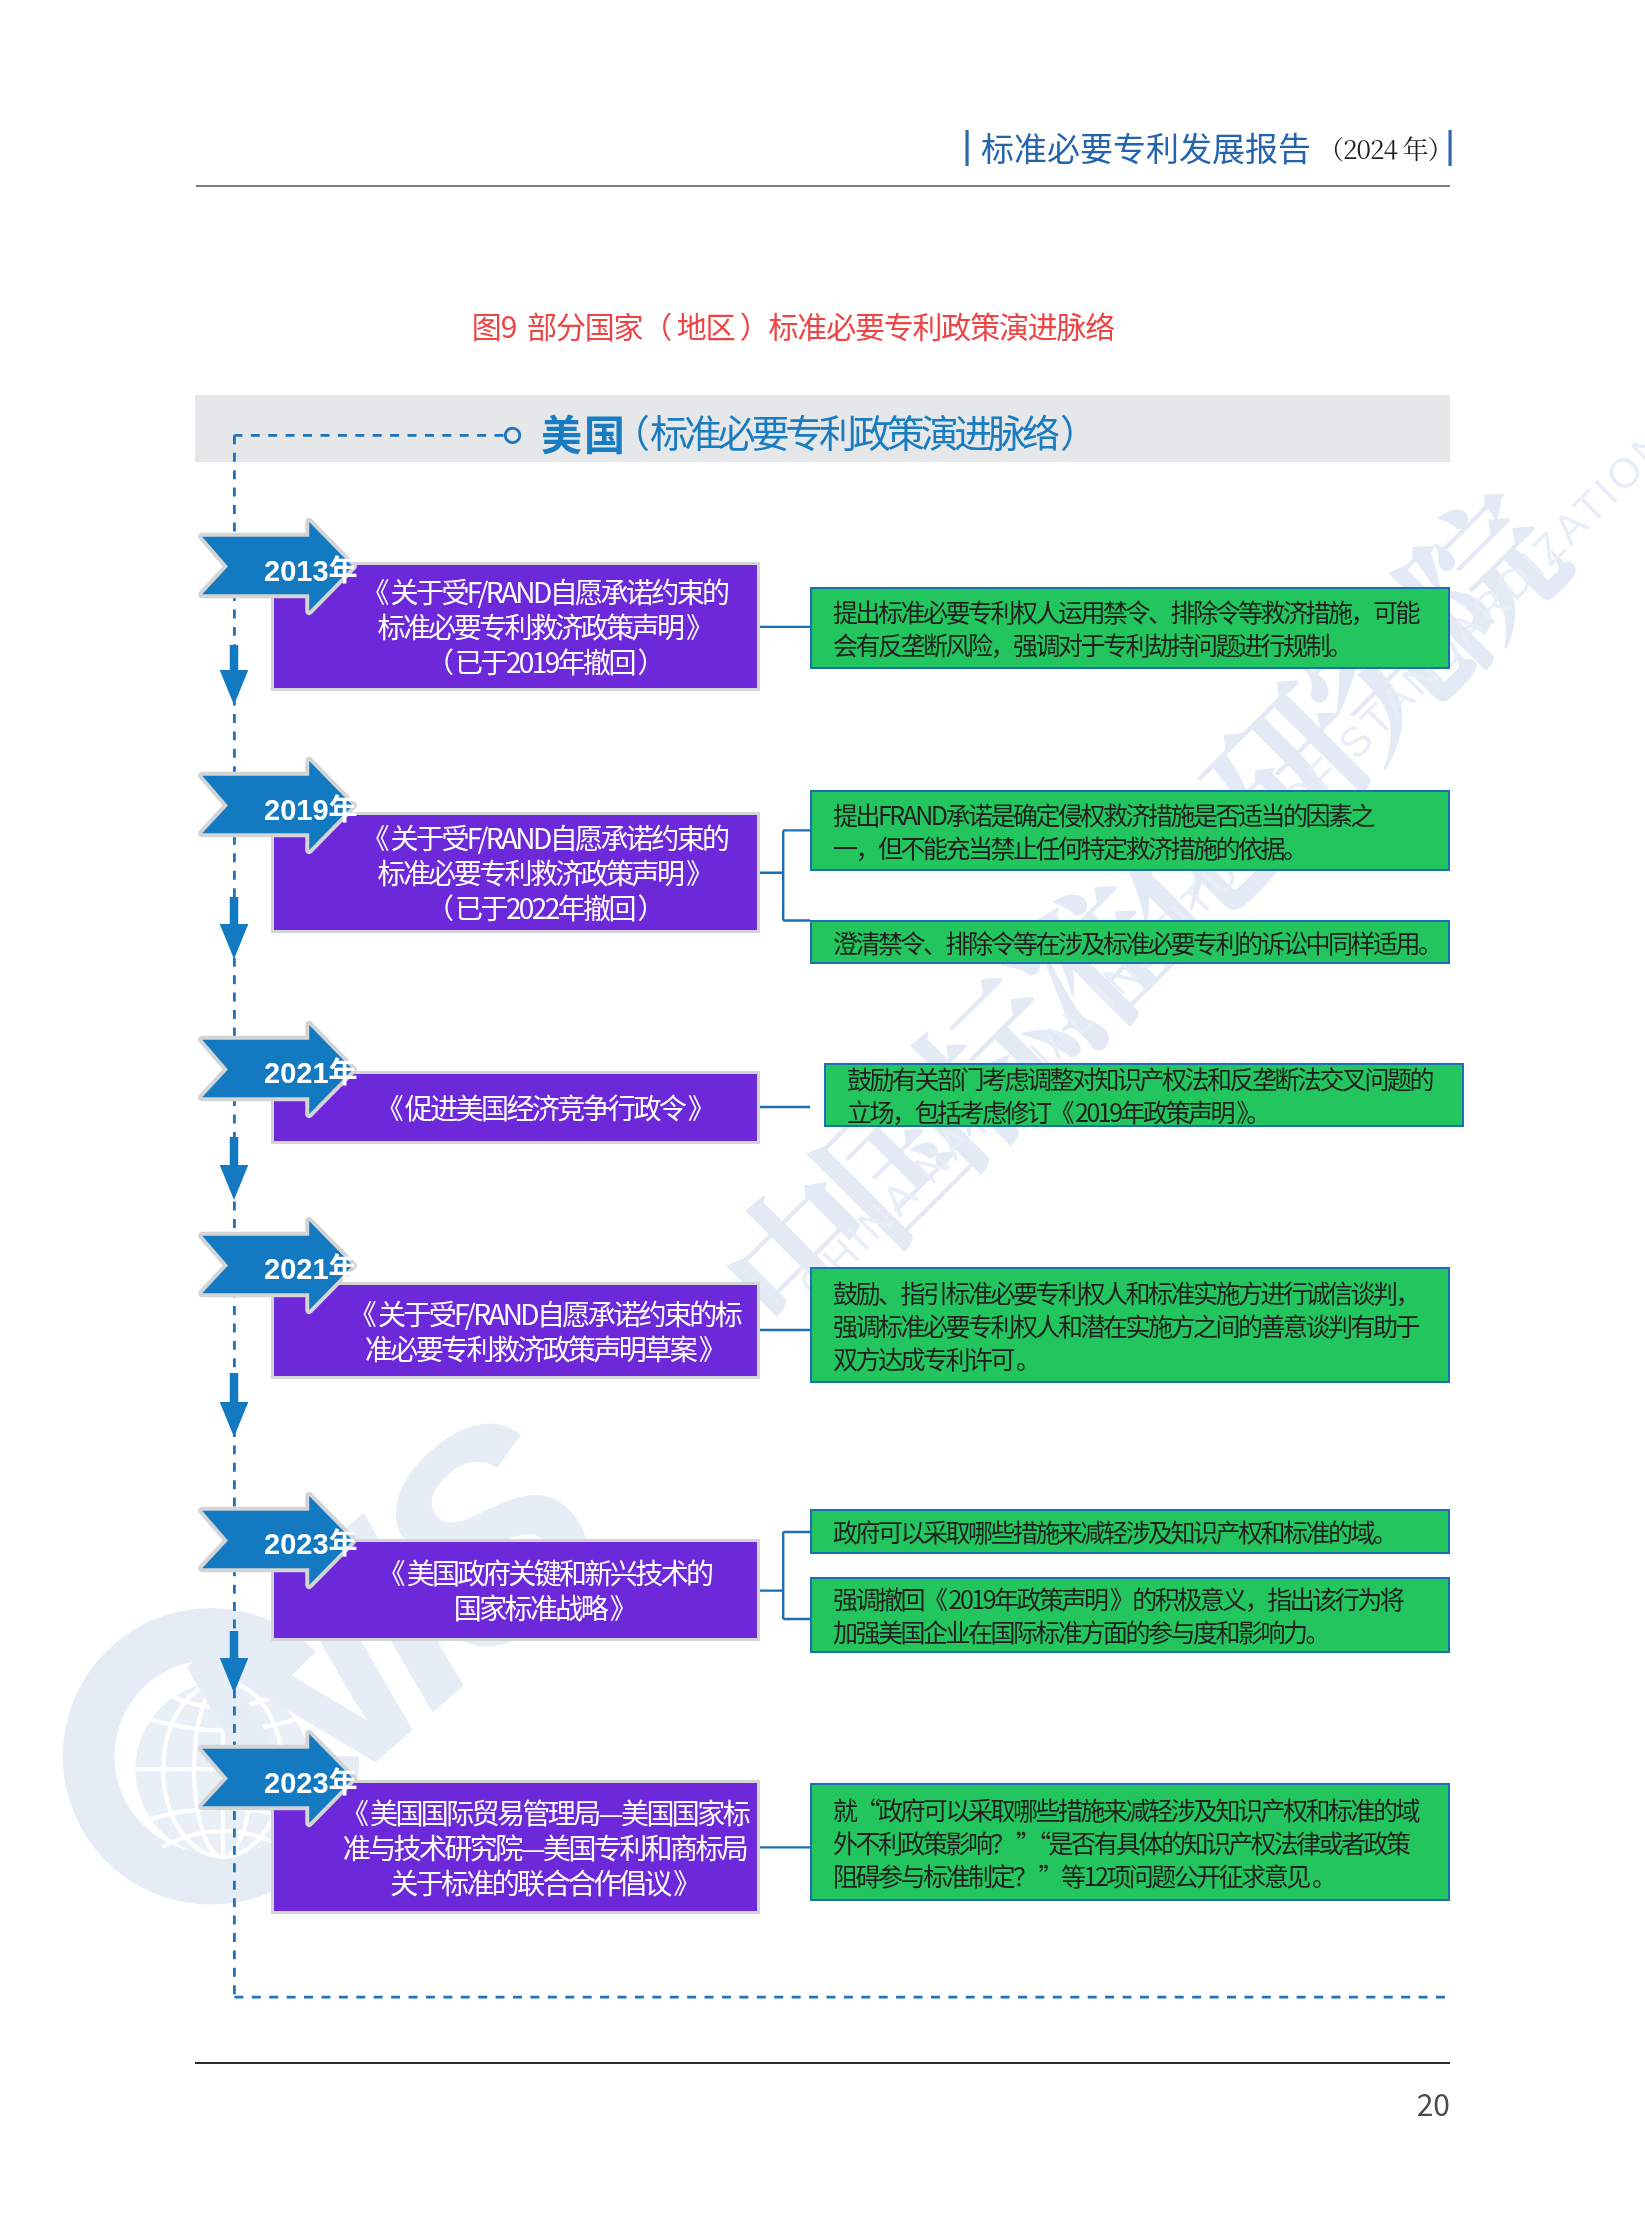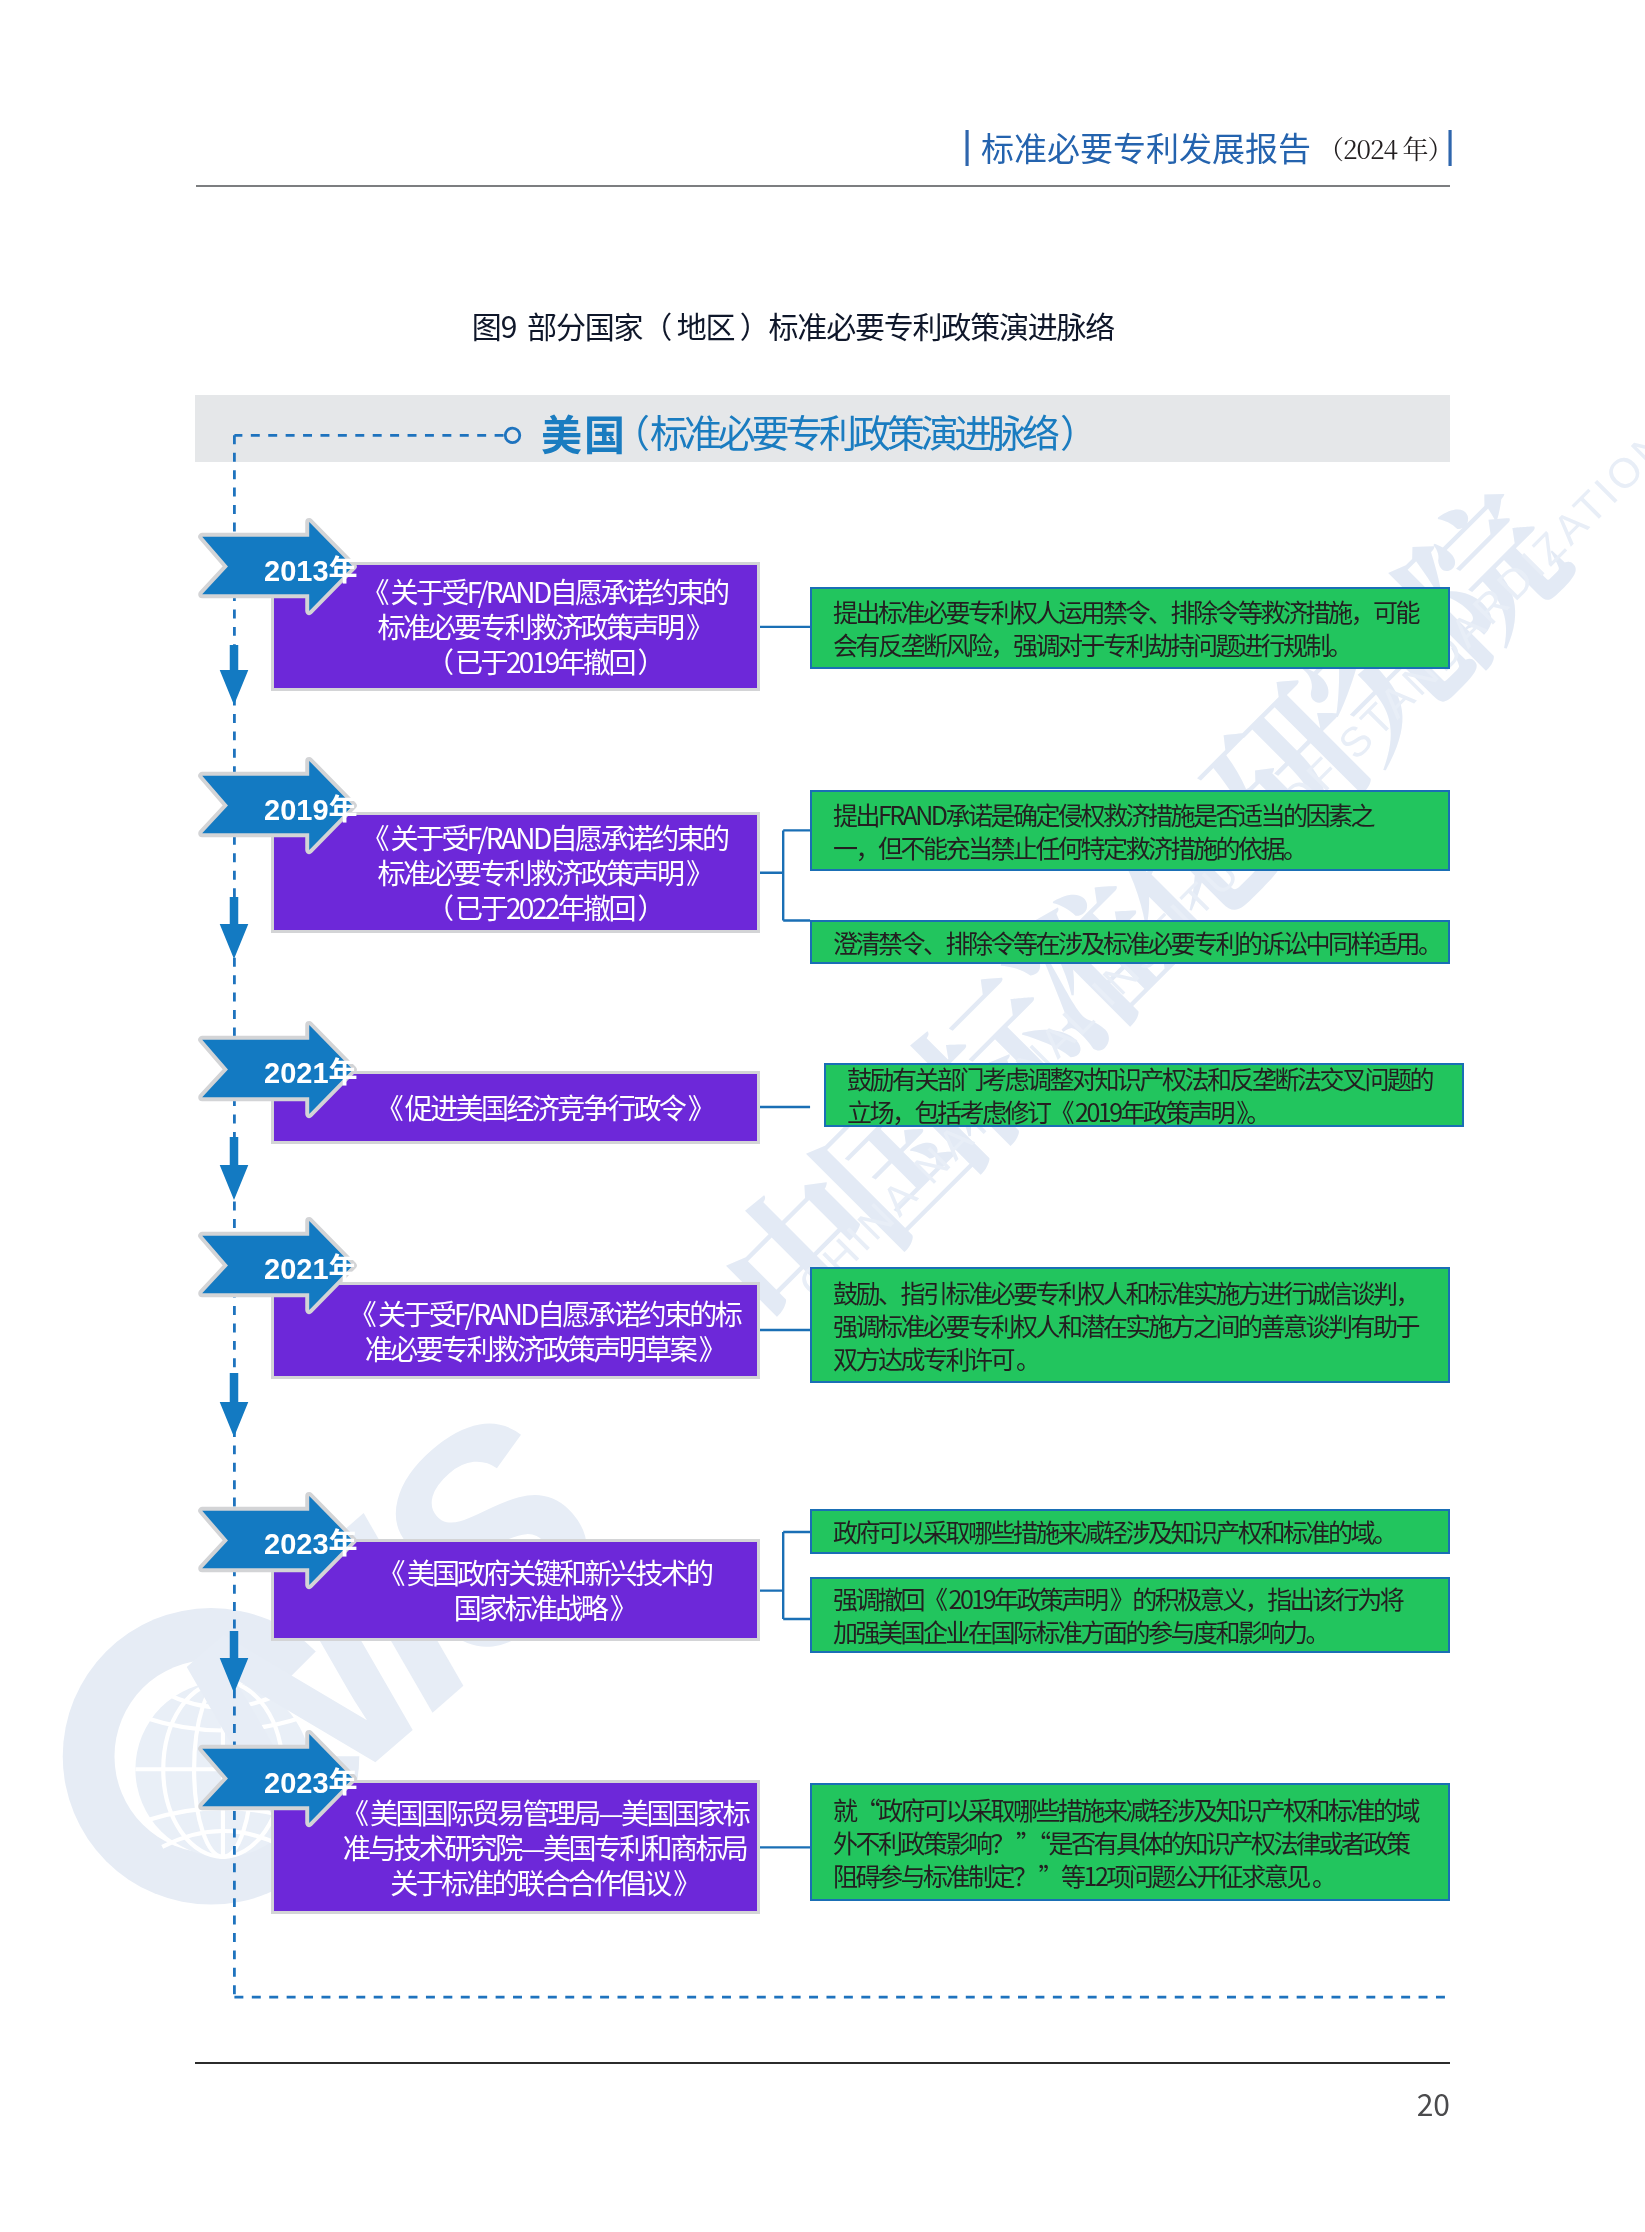--- a/index.html
+++ b/index.html
@@ -23,21 +23,21 @@
   .hdr .t2{color:#231f20;font-size:26px;letter-spacing:-1px;
            font-family:"Noto Serif CJK SC","Liberation Serif",serif;}
   .rule-top{position:absolute;left:196px;top:185px;width:1254px;height:1.7px;
             background:#7c7e80;z-index:3;}
   .rule-bot{position:absolute;left:195px;top:2062px;width:1255px;height:1.8px;
             background:#2b2b2b;z-index:3;}
   .pgno{position:absolute;right:196px;top:2088px;color:#4b4b4d;font-size:30px;
         line-height:1;font-family:"Noto Sans CJK SC","Liberation Sans",sans-serif;z-index:3;}
 
   .caption{position:absolute;left:0;top:308px;width:1586px;text-align:center;
-           font-size:30px;color:#0f172a;z-index:3;letter-spacing:-1.2px;
+           font-size:30px;color:#ef4444;z-index:3;letter-spacing:-1.2px;
            white-space:pre;line-height:1.15;}
 
   
   .band{position:absolute;left:195px;top:395px;width:1255px;height:67px;
         background:#e5e7e9;z-index:1;}
   .band-txt{position:absolute;left:0;top:0;width:1386px;height:2233px;z-index:3;}
   .band-txt span{position:absolute;white-space:pre;line-height:1;
             font-family:"Noto Sans CJK SC","Liberation Sans",sans-serif;}
   .band-txt .cty{color:#1a7cc0;font-size:41px;font-weight:700;left:541px;top:412px;letter-spacing:2px;}
   .band-txt .sub{color:#1a7cc0;font-size:38px;letter-spacing:-4.2px;left:612px;top:412px;}

